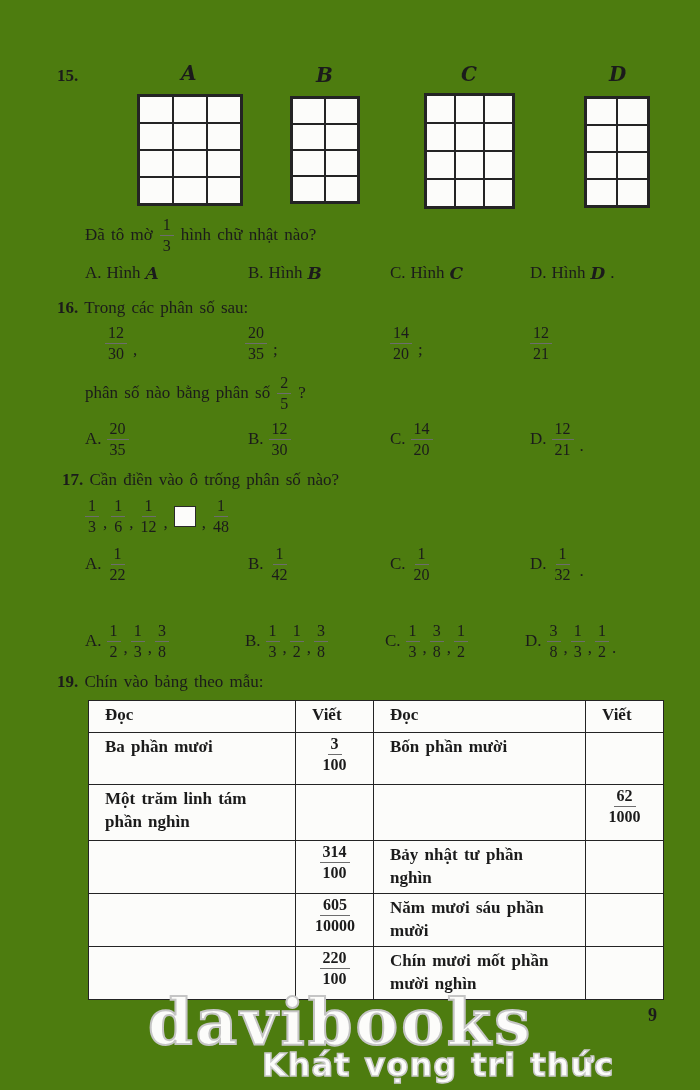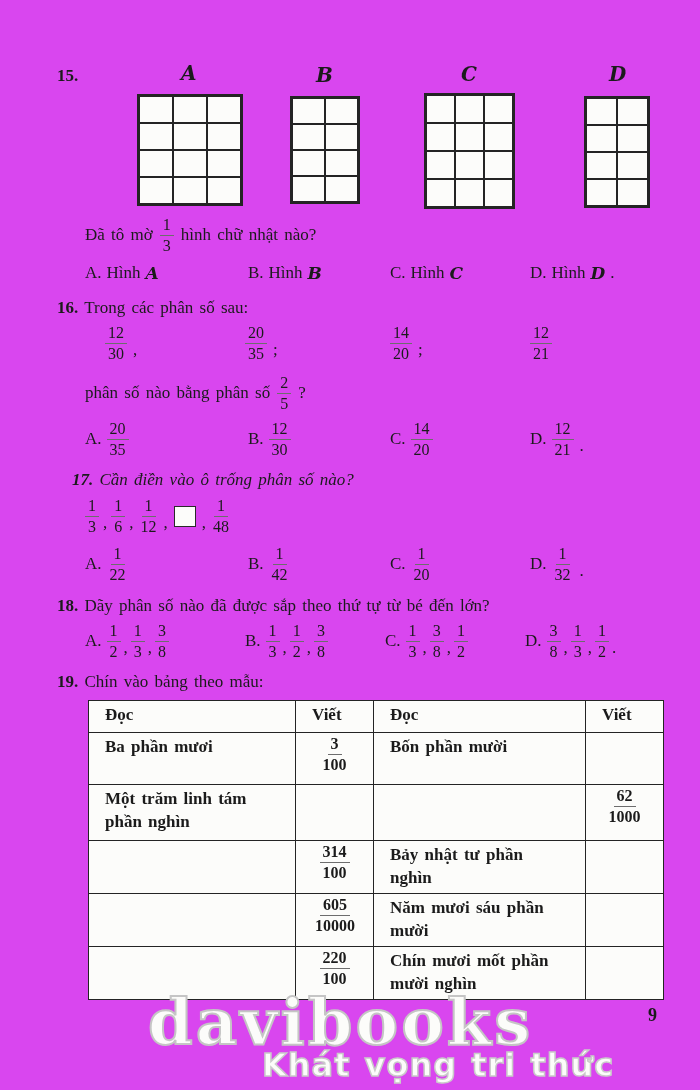--- a/index.html
+++ b/index.html
@@ -1,19 +1,19 @@
 <!DOCTYPE html>
 <html><head>
 <meta charset="utf-8">
 <style>
   html,body { margin:0; padding:0; }
   body { background:#e9e9e9; }
   #page {
     position:relative; width:700px; height:1090px; margin:0 auto;
-    background:#d946ef; color:#1b1b1b;
+    background:#4d7c0f; color:#1b1b1b;
     font-family:"Liberation Serif", serif; font-size:17px;
     overflow:hidden; word-spacing:2px;
   }
   .abs { position:absolute; }
   .qnum { font-weight:700; }
   .script { font-family:"DejaVu Serif", serif; font-style:italic; font-weight:600; }
 
   
   .figlabel { position:absolute; font-size:20px; }
   .figgrid { position:absolute; display:grid; border:2px solid #242424; background:#fcfcfa; }
@@ -217,21 +217,21 @@
     <span class="opt">
       <span>D.</span>
       <span class="frac">
           <span class="fn">12</span>
           <span class="fd">21</span>
         </span>
       <span class="sep">.</span>
     </span>
   </div>
 
-  <div class="abs" style="left:72px; top:470px;font-style:italic;">
+  <div class="abs" style="left:62px; top:470px;">
     <span class="qnum">17.</span>
     <span>Cần điền vào ô trống phân số nào?</span>
   </div>
 
   <div class="abs inlineq" style="left:85px; top:497px; gap:3px;">
     <span class="frac">
         <span class="fn">1</span>
         <span class="fd">3</span>
       </span>
     <span class="sep">,</span>
@@ -278,24 +278,20 @@
     <span class="opt">
       <span>D.</span>
       <span class="frac">
           <span class="fn">1</span>
           <span class="fd">32</span>
         </span>
       <span class="sep">.</span>
     </span>
   </div>
 
-  <div class="abs" style="left:57px; top:596px;">
-    <span class="qnum">18.</span>
-    <span>Dãy phân số nào đã được sắp theo thứ tự từ bé đến lớn?</span>
-  </div>
 
   <div class="abs optrow" style="left:85px; top:622px; grid-template-columns:160px 140px 140px auto;">
     <span class="opt" style="gap:2px;">
       <span style="margin-right:3px;">A.</span>
       <span class="frac">
           <span class="fn">1</span>
           <span class="fd">2</span>
         </span>
       <span class="sep">,</span>
       <span class="frac">

